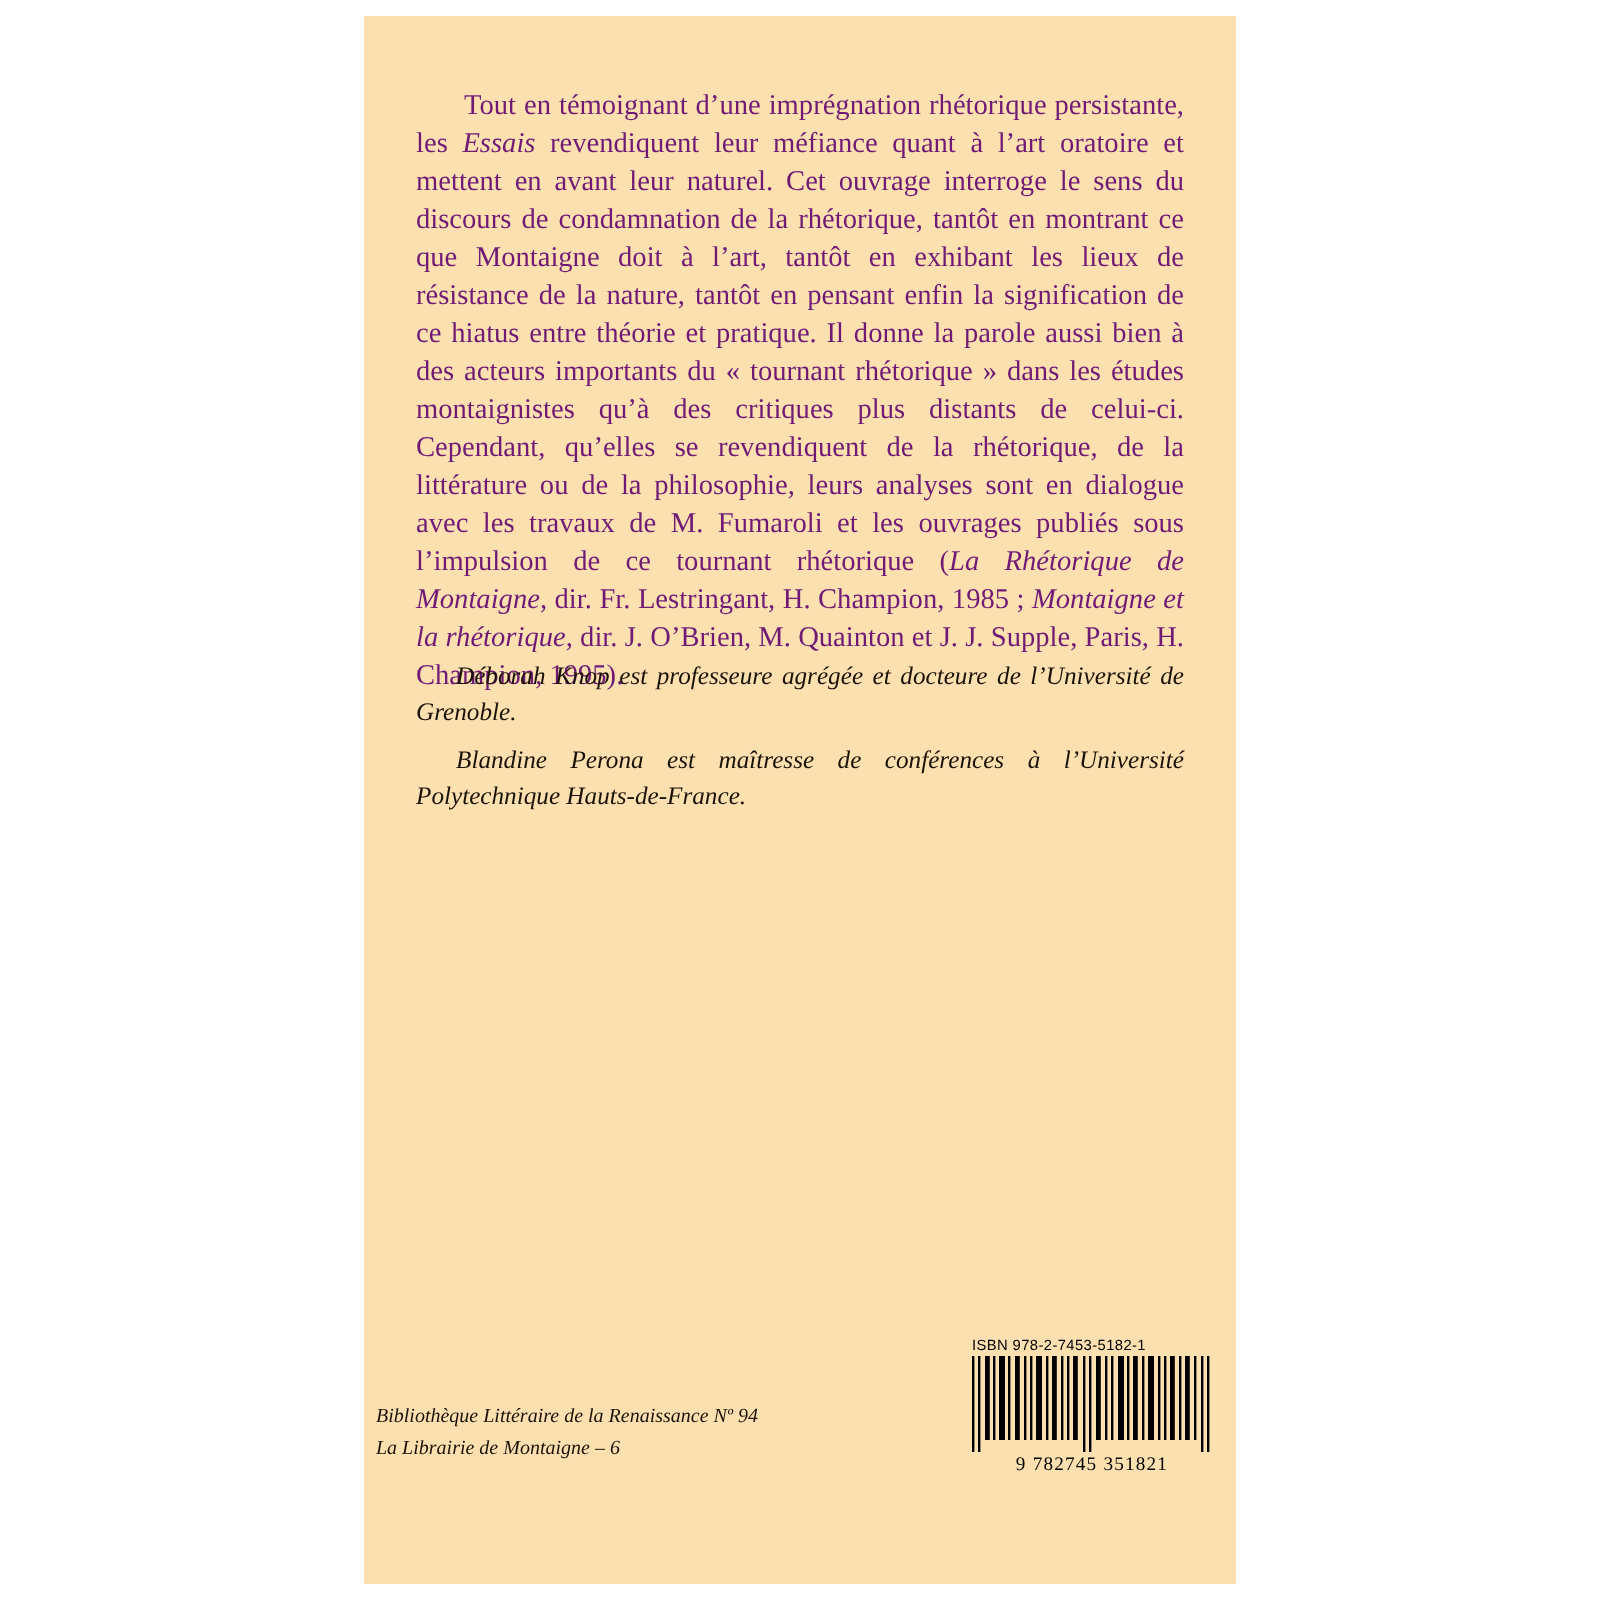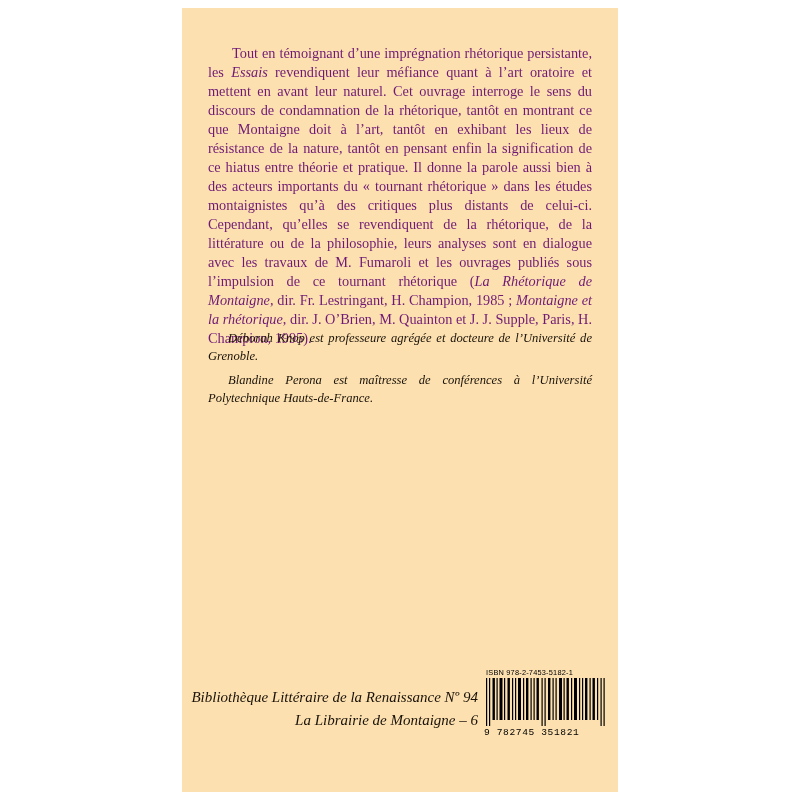--- a/index.html
+++ b/index.html
@@ -55,24 +55,23 @@
     text-indent: 20px;
   }
   .bios p:last-child { margin-bottom: 18px; }
 
   .series {
     position: absolute;
     left: 6px;
     bottom: 60px;
     width: 290px;
     font-style: italic;
-    font-size: 15px;
+    font-size: 10px;
     line-height: 1.55;
     color: #1a1208;
-    text-align: right;
     font-family: Liberation Serif, serif;
   }
   .series div { white-space: nowrap; }
 
   .barcode-block {
     position: absolute;
     right: 10px;
     bottom: 54px;
     width: 124px;
     background: #fce0b0;
@@ -87,24 +86,25 @@
     margin-bottom: 1px;
     white-space: nowrap;
     margin-top: 24px;
   }
   .barcode-bars {
     height: 48px;
     width: 124px;
     display: block;
   }
   .barcode-digits {
-    font-family: Liberation Mono, monospace;
+    font-family: Liberation Serif, serif;
     font-size: 9.6px;
     letter-spacing: .6px;
     color: #000;
+    text-align: center;
     margin-top: 1px;
     white-space: nowrap;
   }
 </style>
 </head>
 <body>
 
 <div id="book-back-cover">
 
   <div class="blurb">

